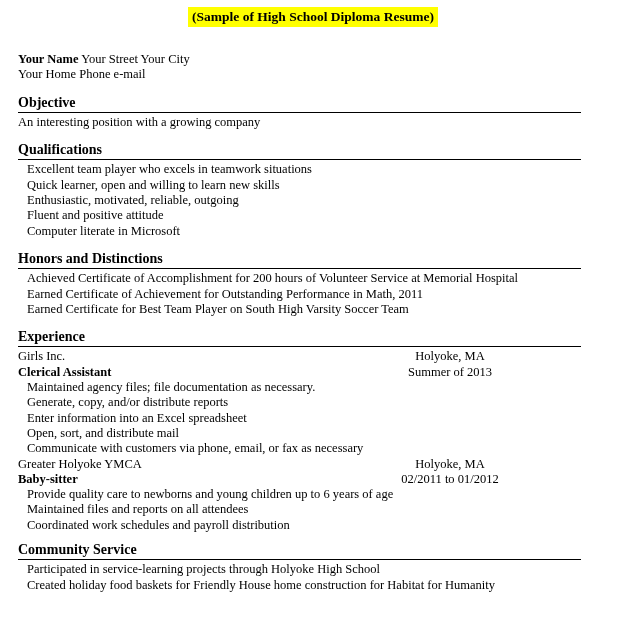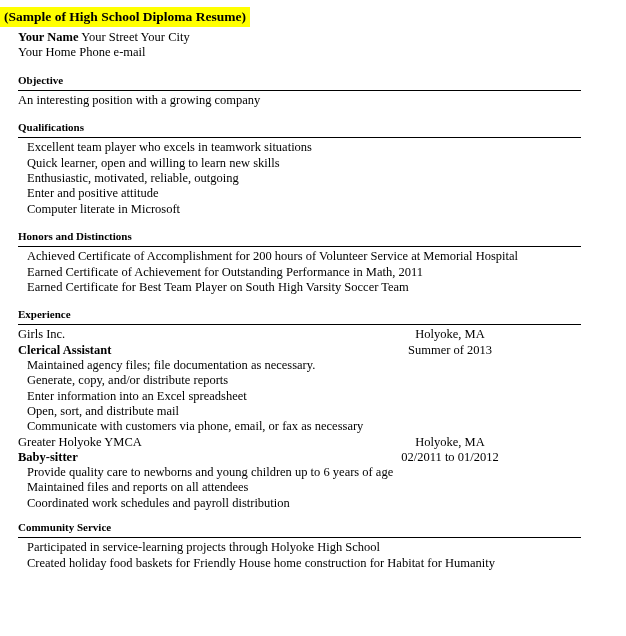--- a/index.html
+++ b/index.html
@@ -11,36 +11,36 @@
     background: #ffffff;
     color: #000000;
     font-family: "Liberation Serif", "DejaVu Serif", serif;
     font-size: 12.5px;
     line-height: 15.3px;
     overflow: hidden;
     box-sizing: border-box;
     padding-top: 7px;
   }
   .b { font-weight: bold; }
-  .title-row { text-align: left; margin-bottom: 3px; }
+  .title-row { text-align: center; margin-bottom: 25px; }
   .title-highlight {
     display: inline-block;
     background: #ffff00;
     font-weight: bold;
     font-size: 13.5px;
     line-height: 18px;
     padding: 1px 4px;
   }
   .contact { margin-left: 18px; }
   .contact-line { white-space: nowrap; }
   .section { margin-left: 18px; width: 563px; margin-top: 12px; }
   .section-community { margin-top: 9px; }
   .section-heading {
     font-weight: bold;
-    font-size: 11px;
+    font-size: 14px;
     padding-bottom: 2px;
     border-bottom: 1.5px solid #000000;
     margin-bottom: 2px;
   }
   .section-text { }
   .item { margin-left: 9px; }
   .item.hang {
     padding-left: 6px;
     text-indent: -6px;
     max-width: 516px;
@@ -67,21 +67,21 @@
   <div class="section">
     <div class="section-heading">Objective</div>
     <div class="section-text">An interesting position with a growing company</div>
   </div>
 
   <div class="section">
     <div class="section-heading">Qualifications</div>
     <div class="item">Excellent team player who excels in teamwork situations</div>
     <div class="item">Quick learner, open and willing to learn new skills</div>
     <div class="item">Enthusiastic, motivated, reliable, outgoing</div>
-    <div class="item">Enter and positive attitude</div>
+    <div class="item">Fluent and positive attitude</div>
     <div class="item">Computer literate in Microsoft</div>
   </div>
 
   <div class="section">
     <div class="section-heading">Honors and Distinctions</div>
     <div class="item hang">Achieved Certificate of Accomplishment for 200 hours of Volunteer Service at Memorial Hospital</div>
     <div class="item">Earned Certificate of Achievement for Outstanding Performance in Math, 2011</div>
     <div class="item">Earned Certificate for Best Team Player on South High Varsity Soccer Team</div>
   </div>
 

